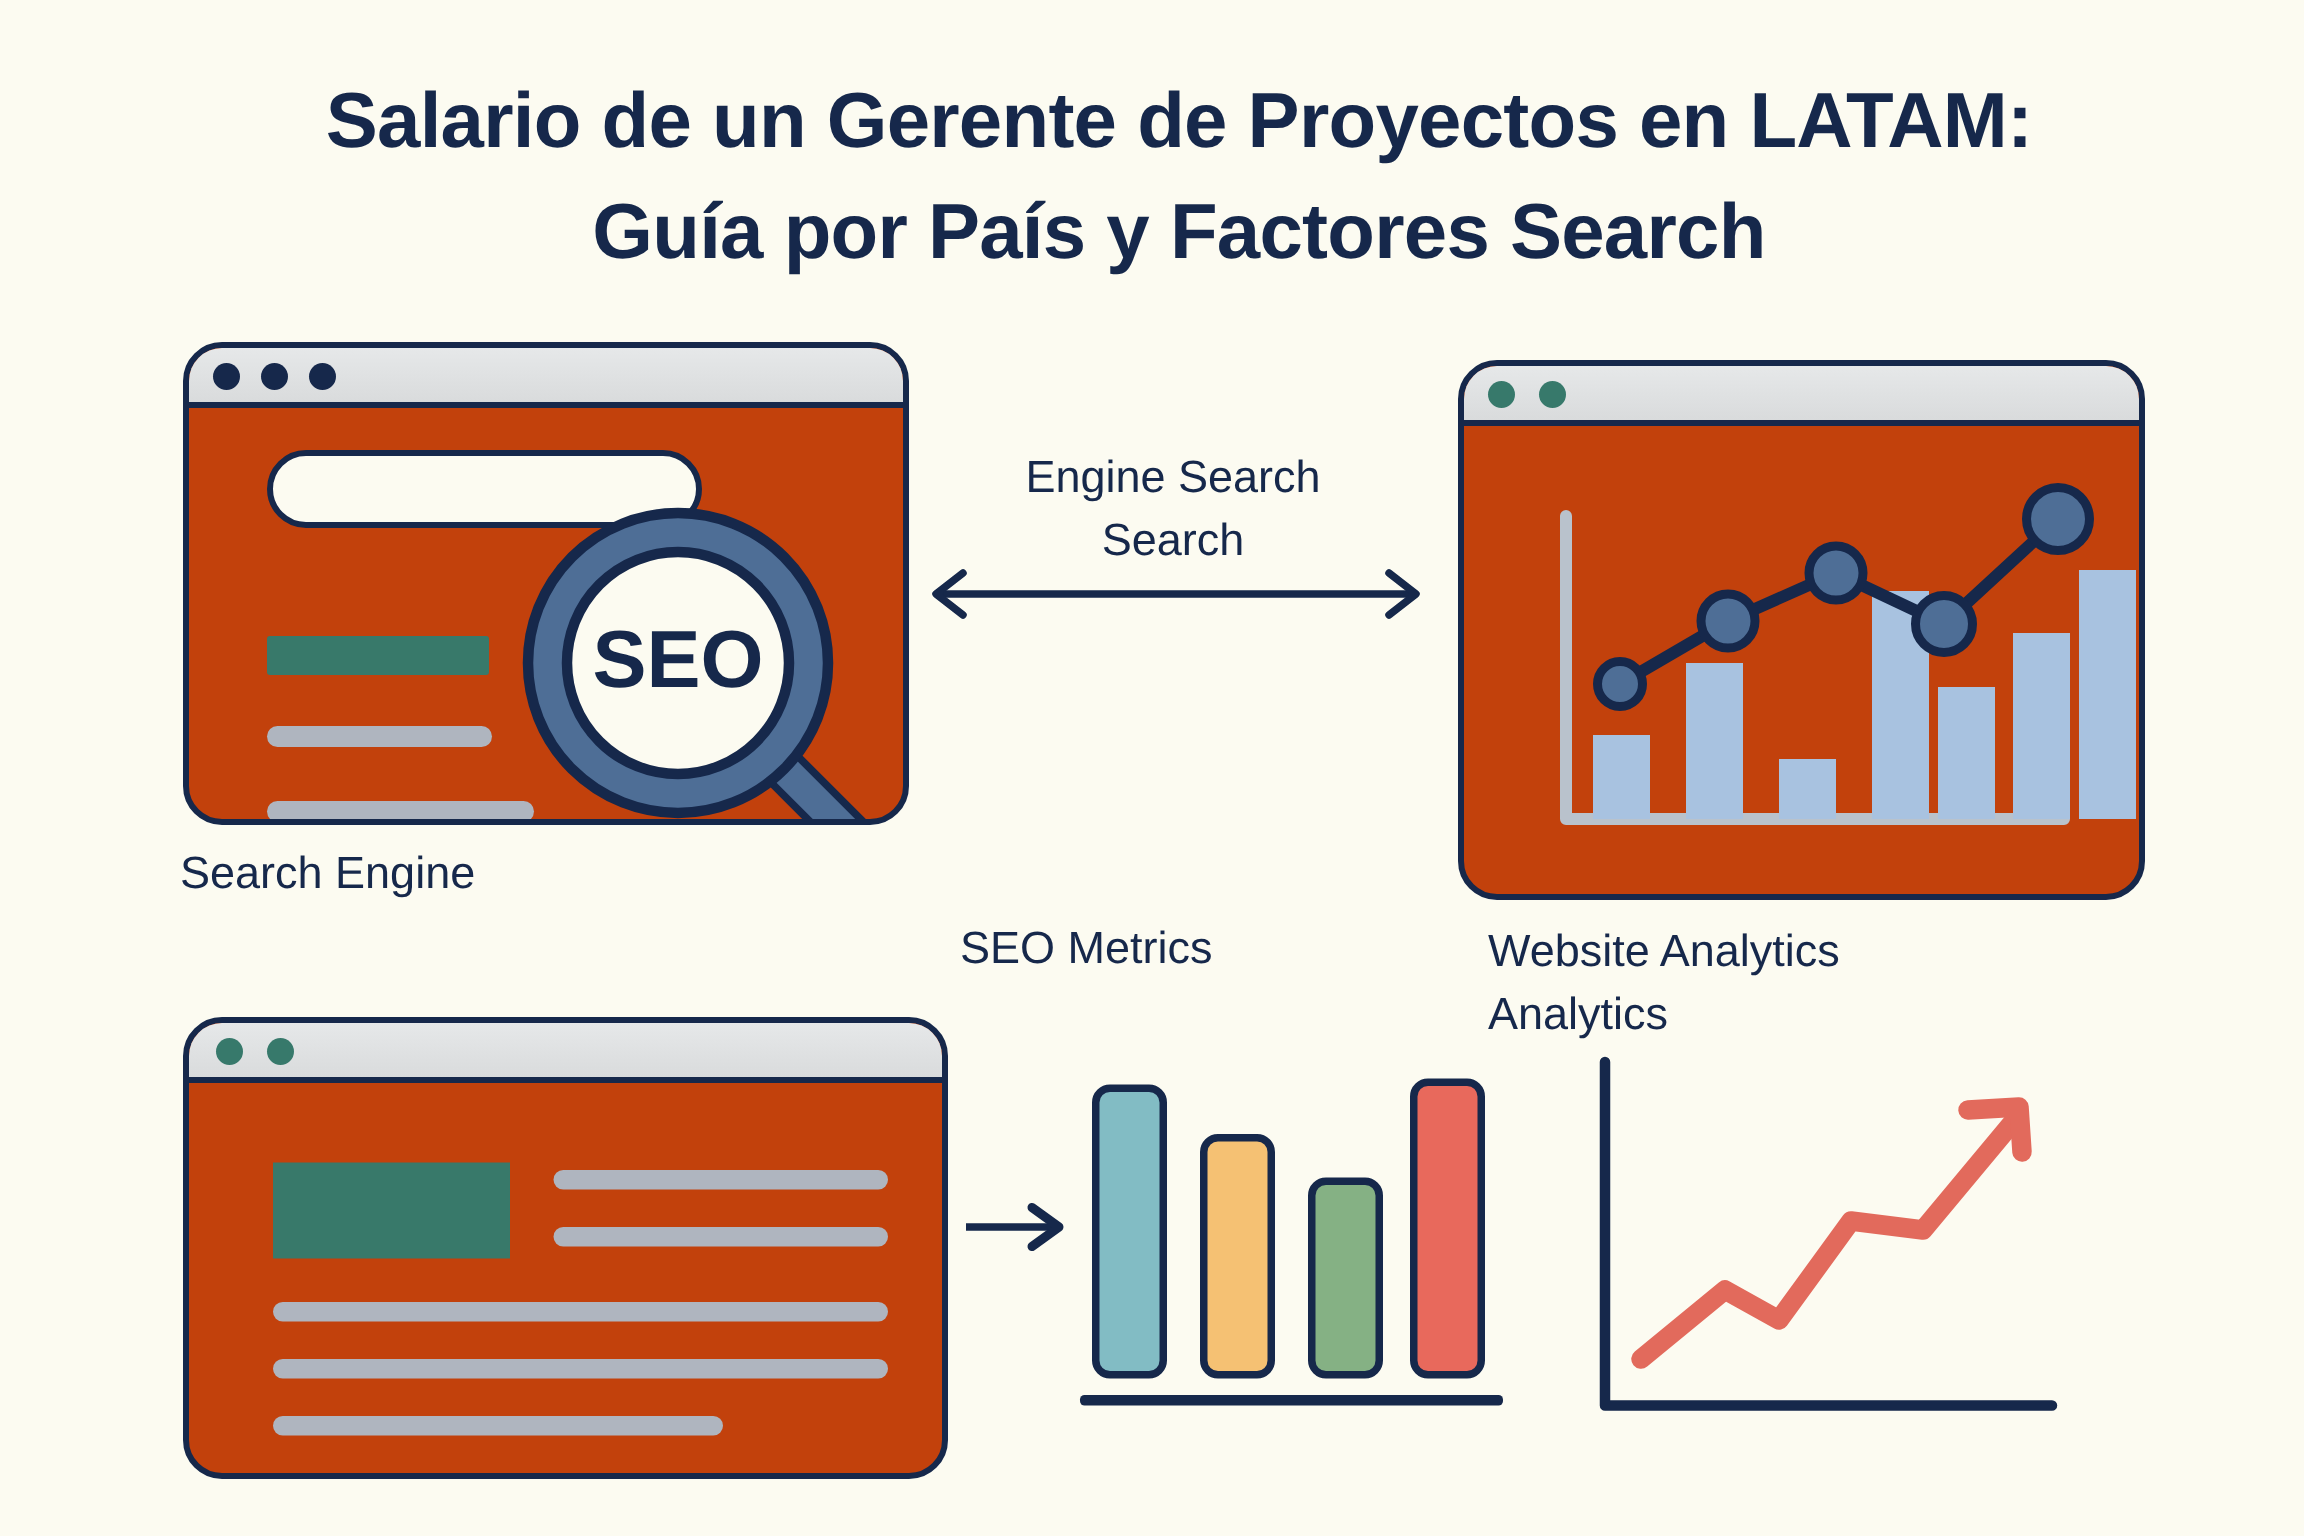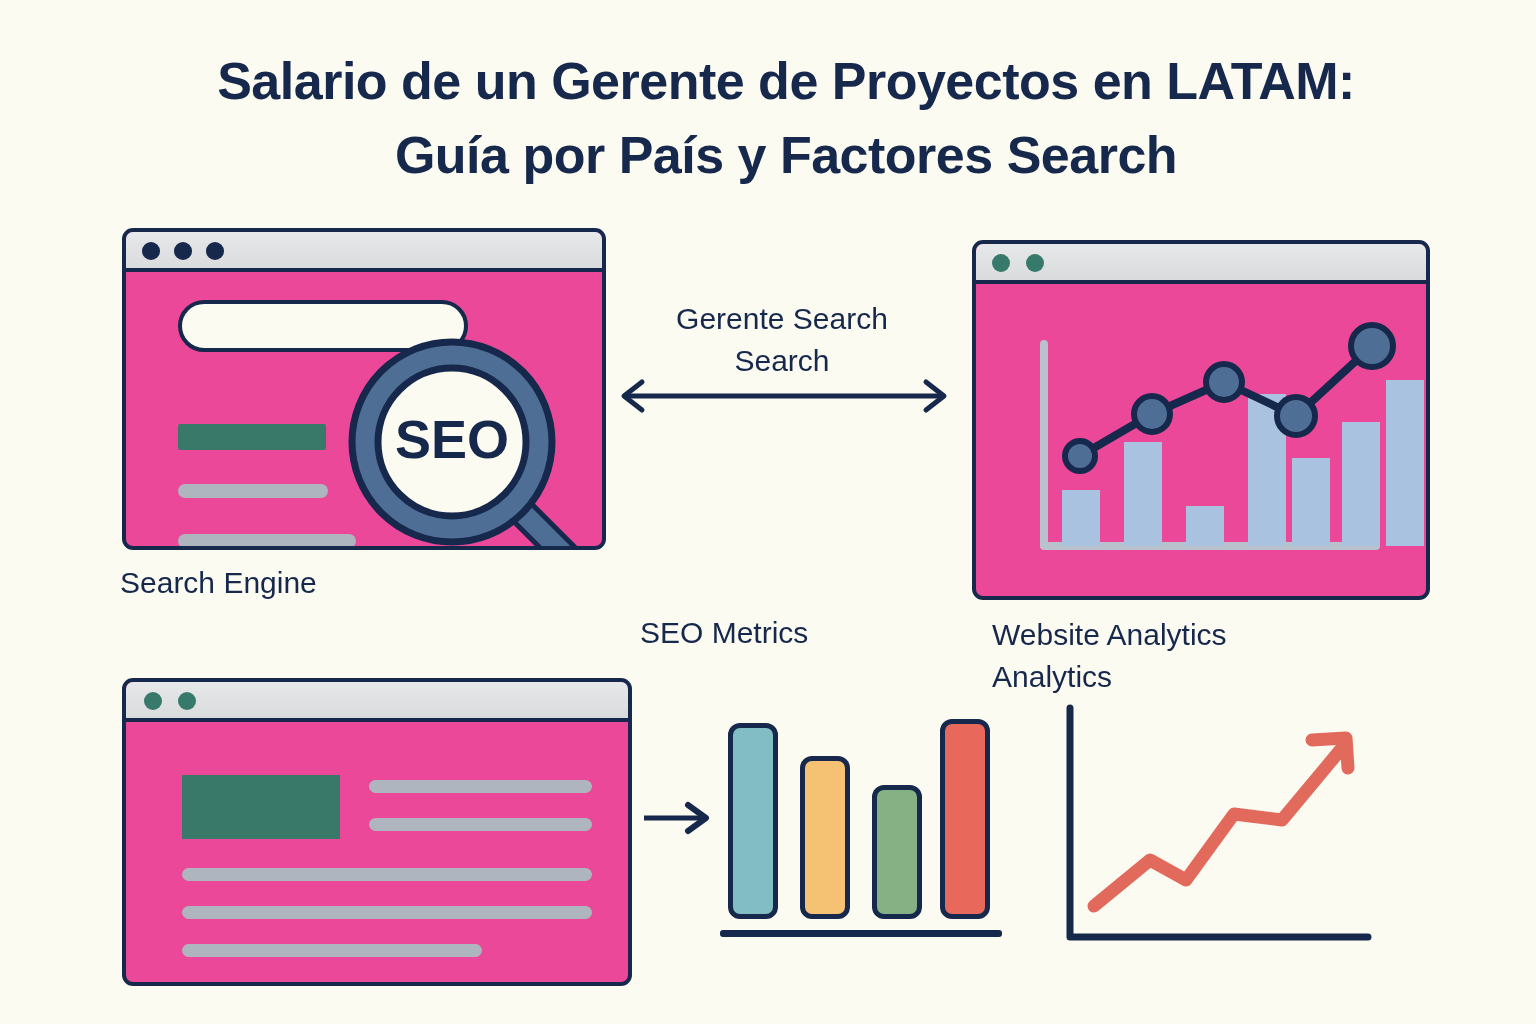--- a/index.html
+++ b/index.html
@@ -33,22 +33,22 @@
     letter-spacing: -0.5px;
     line-height: 74px;
     white-space: nowrap;
   }
 
   
   .win {
     position: absolute;
     box-sizing: border-box;
     border: 4px solid #16284B;
-    border-radius: 11px;
-    background: #ec4899;
+    border-radius: 26px;
+    background: #c2410c;
     overflow: hidden;
   }
   .win-bar {
     position: relative;
     height: 40px;
     background: linear-gradient(180deg,#E6E8E9 0%, #D9DBDC 100%);
     border-bottom: 4px solid #16284B;
     box-sizing: border-box;
   }
   .dot {
@@ -159,21 +159,21 @@
         <text x="108" y="124" text-anchor="middle" font-family="Liberation Sans, sans-serif" font-size="54" font-weight="bold" fill="#16284B">SEO</text>
       </svg>
     </div>
   </div>
 
   <div class="caption" style="left:120px; top:562px; width:400px;">
     <div>Search Engine</div>
   </div>
 
   <div class="arrow-label" style="left:612px; top:298px; width:340px;">
-    <div>Gerente Search</div>
+    <div>Engine Search</div>
     <div>Search</div>
   </div>
   <svg style="position:absolute; left:608px; top:375px;" width="352" height="42" viewBox="0 0 352 42">
     <line x1="18" y1="21" x2="334" y2="21" stroke="#16284B" stroke-width="5"></line>
     <polyline points="34,7 16,21 34,35" fill="none" stroke="#16284B" stroke-width="5" stroke-linecap="round" stroke-linejoin="round"></polyline>
     <polyline points="318,7 336,21 318,35" fill="none" stroke="#16284B" stroke-width="5" stroke-linecap="round" stroke-linejoin="round"></polyline>
   </svg>
 
   <div class="win" style="left:972px; top:240px; width:458px; height:360px;">
     <div class="win-bar">

